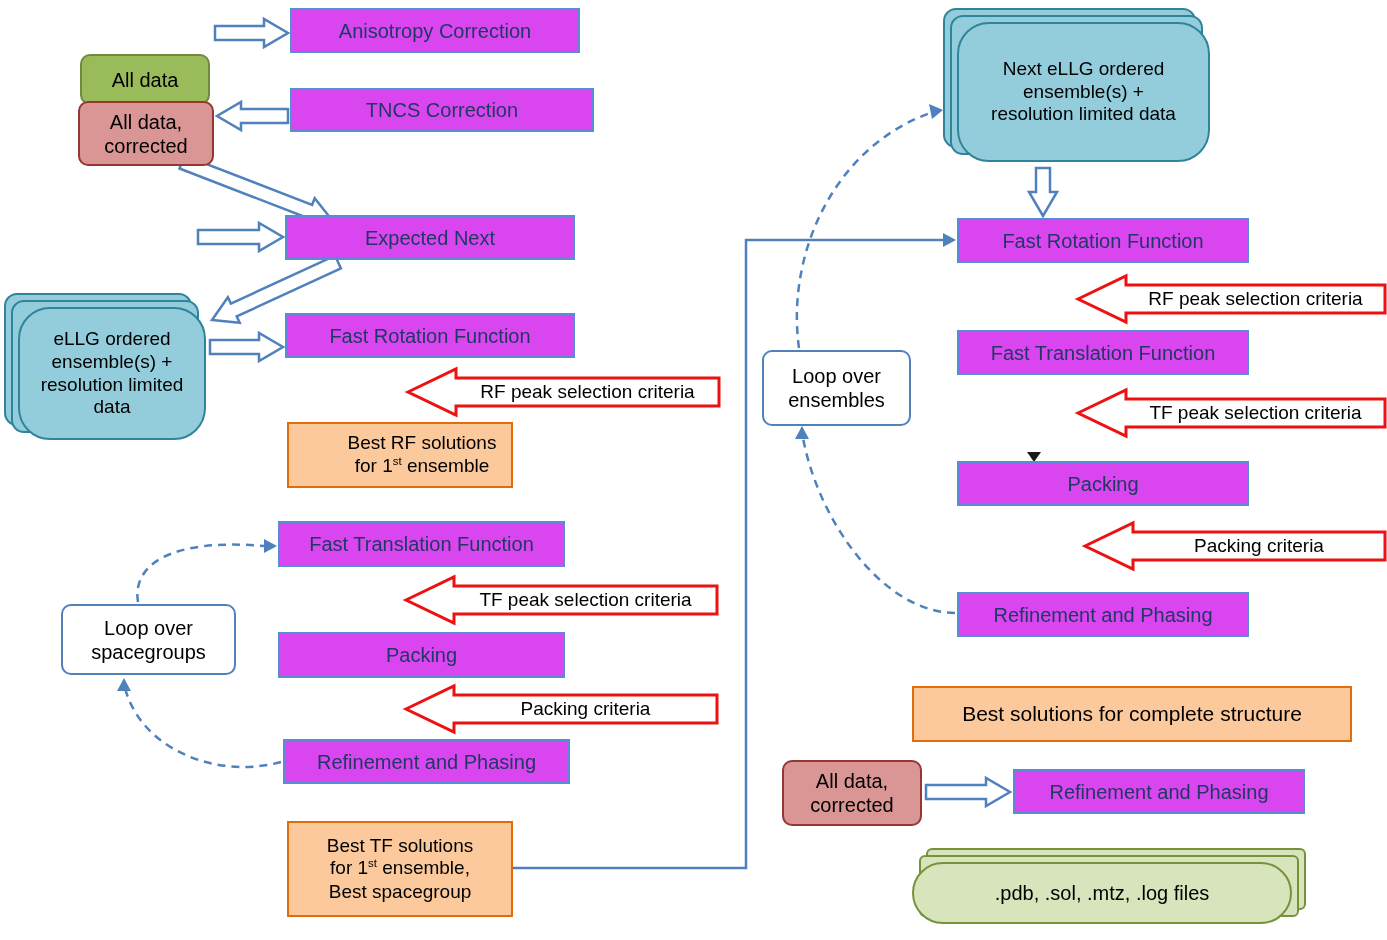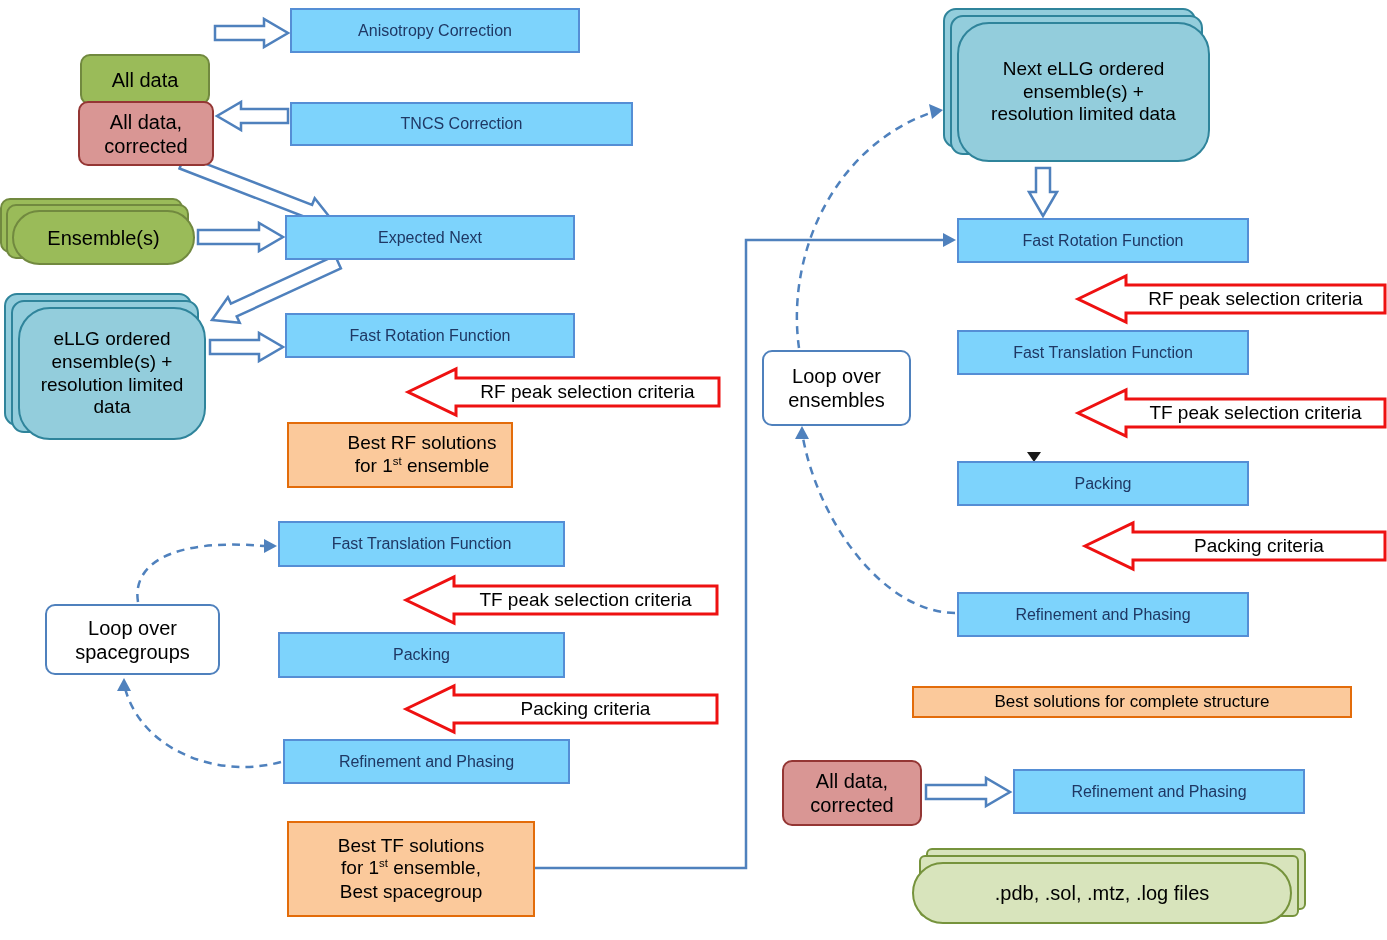--- a/index.html
+++ b/index.html
@@ -4,21 +4,21 @@
 <style>
   html,body{margin:0;padding:0;background:#fff;}
   #canvas{
     position:relative;width:1387px;height:940px;background:#ffffff;
     font-family:"Liberation Sans","DejaVu Sans",sans-serif;overflow:hidden;
   }
   .box{
     position:absolute;display:flex;align-items:center;justify-content:center;
     text-align:center;box-sizing:border-box;line-height:1.2;z-index:2;
   }
-  .blue{background:#7dd3fc;border:2px solid #558ed5;color:#1f3864;font-size:16px;}
+  .blue{background:#d946ef;border:2px solid #558ed5;color:#1f3864;font-size:20px;}
   .green{background:#9abb59;border:2px solid #71893f;color:#000;font-size:20px;border-radius:10px;}
   .pink{background:#d99694;border:2px solid #943634;color:#000;font-size:20px;border-radius:10px;}
   .teal{background:#93cddc;border:2px solid #2f849b;color:#000;font-size:19px;border-radius:13px;}
   .orange{background:#fbc99b;border:2px solid #e36c0a;color:#000;font-size:19px;}
   .whiteloop{background:#fff;border:2.5px solid #4f81bd;color:#000;font-size:20px;border-radius:10px;}
   .palegreen{background:#d8e4bc;border:2px solid #76933c;color:#000;font-size:20px;border-radius:6px;}
   .stack{position:absolute;z-index:2;}
   .stack-layer{position:absolute;width:100%;height:100%;box-sizing:border-box;}
   .stack-front{position:absolute;inset:0;display:flex;align-items:center;justify-content:center;
     text-align:center;box-sizing:border-box;line-height:1.2;padding:4px 8px;border-radius:32px;}
@@ -68,29 +68,24 @@
     <path d="M 513 868 L 746 868 L 746 240 L 943 240" fill="none" stroke="#4f81bd" stroke-width="2.5"></path>
     <polygon points="943,233 956,240 943,247" fill="#4f81bd"></polygon>
 
     <polygon points="1027,452 1041,452 1034,462" fill="#1a1a1a"></polygon>
   </svg>
 
   <div class="box green" style="left:80px;top:10px;width:130px;height:51px;margin-top:44px;">All data</div>
 
   <div class="box blue" style="left:290px;top:8px;width:290px;height:45px;">Anisotropy Correction</div>
 
-  <div class="box blue" style="left:290px;top:102px;width:343px;height:44px;">TNCS Correction</div>
+  <div class="box blue" style="left:290px;top:88px;width:304px;height:44px;">TNCS Correction</div>
 
   <div class="box pink" style="left:78px;top:101px;width:136px;height:65px;">All data, corrected</div>
 
-  <div class="stack" style="left:12px;top:210px;width:183px;height:55px;">
-    <div class="stack-layer lyr-green" style="left:-12px;top:-12px;"></div>
-    <div class="stack-layer lyr-green" style="left:-6px;top:-6px;"></div>
-    <div class="stack-front green" style="font-size:20px;">Ensemble(s)</div>
-  </div>
 
   <div class="box blue" style="left:285px;top:215px;width:290px;height:45px;">Expected Next</div>
 
   <div class="stack" style="left:18px;top:307px;width:188px;height:133px;">
     <div class="stack-layer lyr-teal" style="left:-14px;top:-14px;"></div>
     <div class="stack-layer lyr-teal" style="left:-7px;top:-7px;"></div>
     <div class="stack-front teal">eLLG ordered ensemble(s) + resolution limited data</div>
   </div>
 
   <div class="box blue" style="left:285px;top:313px;width:290px;height:45px;">Fast Rotation Function</div>
@@ -107,23 +102,23 @@
   <div class="box blue" style="left:278px;top:521px;width:287px;height:46px;">Fast Translation Function</div>
 
   <div class="arrowtext" style="left:454px;top:585px;width:263px;height:30px;">TF peak selection criteria</div>
 
   <div class="box blue" style="left:278px;top:632px;width:287px;height:46px;">Packing</div>
 
   <div class="arrowtext" style="left:454px;top:694px;width:263px;height:30px;">Packing criteria</div>
 
   <div class="box blue" style="left:283px;top:739px;width:287px;height:45px;">Refinement and Phasing</div>
 
-  <div class="box whiteloop" style="left:45px;top:604px;width:175px;height:71px;">Loop over spacegroups</div>
+  <div class="box whiteloop" style="left:61px;top:604px;width:175px;height:71px;">Loop over spacegroups</div>
 
-  <div class="box orange" style="left:287px;top:821px;width:248px;height:96px;">
+  <div class="box orange" style="left:287px;top:821px;width:226px;height:96px;">
     <div>
       <span>Best TF solutions</span><br>
       <span>for 1</span><sup>st</sup><span> ensemble,</span><br>
       <span>Best spacegroup</span>
     </div>
   </div>
 
   <div class="stack" style="left:957px;top:22px;width:253px;height:140px;">
     <div class="stack-layer lyr-teal" style="left:-14px;top:-14px;"></div>
     <div class="stack-layer lyr-teal" style="left:-7px;top:-7px;"></div>
@@ -139,21 +134,21 @@
   <div class="arrowtext" style="left:1126px;top:398px;width:259px;height:30px;">TF peak selection criteria</div>
 
   <div class="box blue" style="left:957px;top:461px;width:292px;height:45px;">Packing</div>
 
   <div class="arrowtext" style="left:1133px;top:531px;width:252px;height:30px;">Packing criteria</div>
 
   <div class="box blue" style="left:957px;top:592px;width:292px;height:45px;">Refinement and Phasing</div>
 
   <div class="box whiteloop" style="left:762px;top:350px;width:149px;height:76px;">Loop over ensembles</div>
 
-  <div class="box orange" style="left:912px;top:686px;width:440px;height:32px;font-size:17px;">Best solutions for complete structure</div>
+  <div class="box orange" style="left:912px;top:686px;width:440px;height:56px;font-size:21px;">Best solutions for complete structure</div>
 
   <div class="box pink" style="left:782px;top:760px;width:140px;height:66px;">All data, corrected</div>
 
   <div class="box blue" style="left:1013px;top:769px;width:292px;height:45px;">Refinement and Phasing</div>
 
   <div class="stack" style="left:912px;top:862px;width:380px;height:62px;">
     <div class="stack-layer lyr-palegreen" style="left:14px;top:-14px;"></div>
     <div class="stack-layer lyr-palegreen" style="left:7px;top:-7px;"></div>
     <div class="stack-front palegreen" style="font-size:20px;">.pdb, .sol, .mtz, .log files</div>
   </div>

